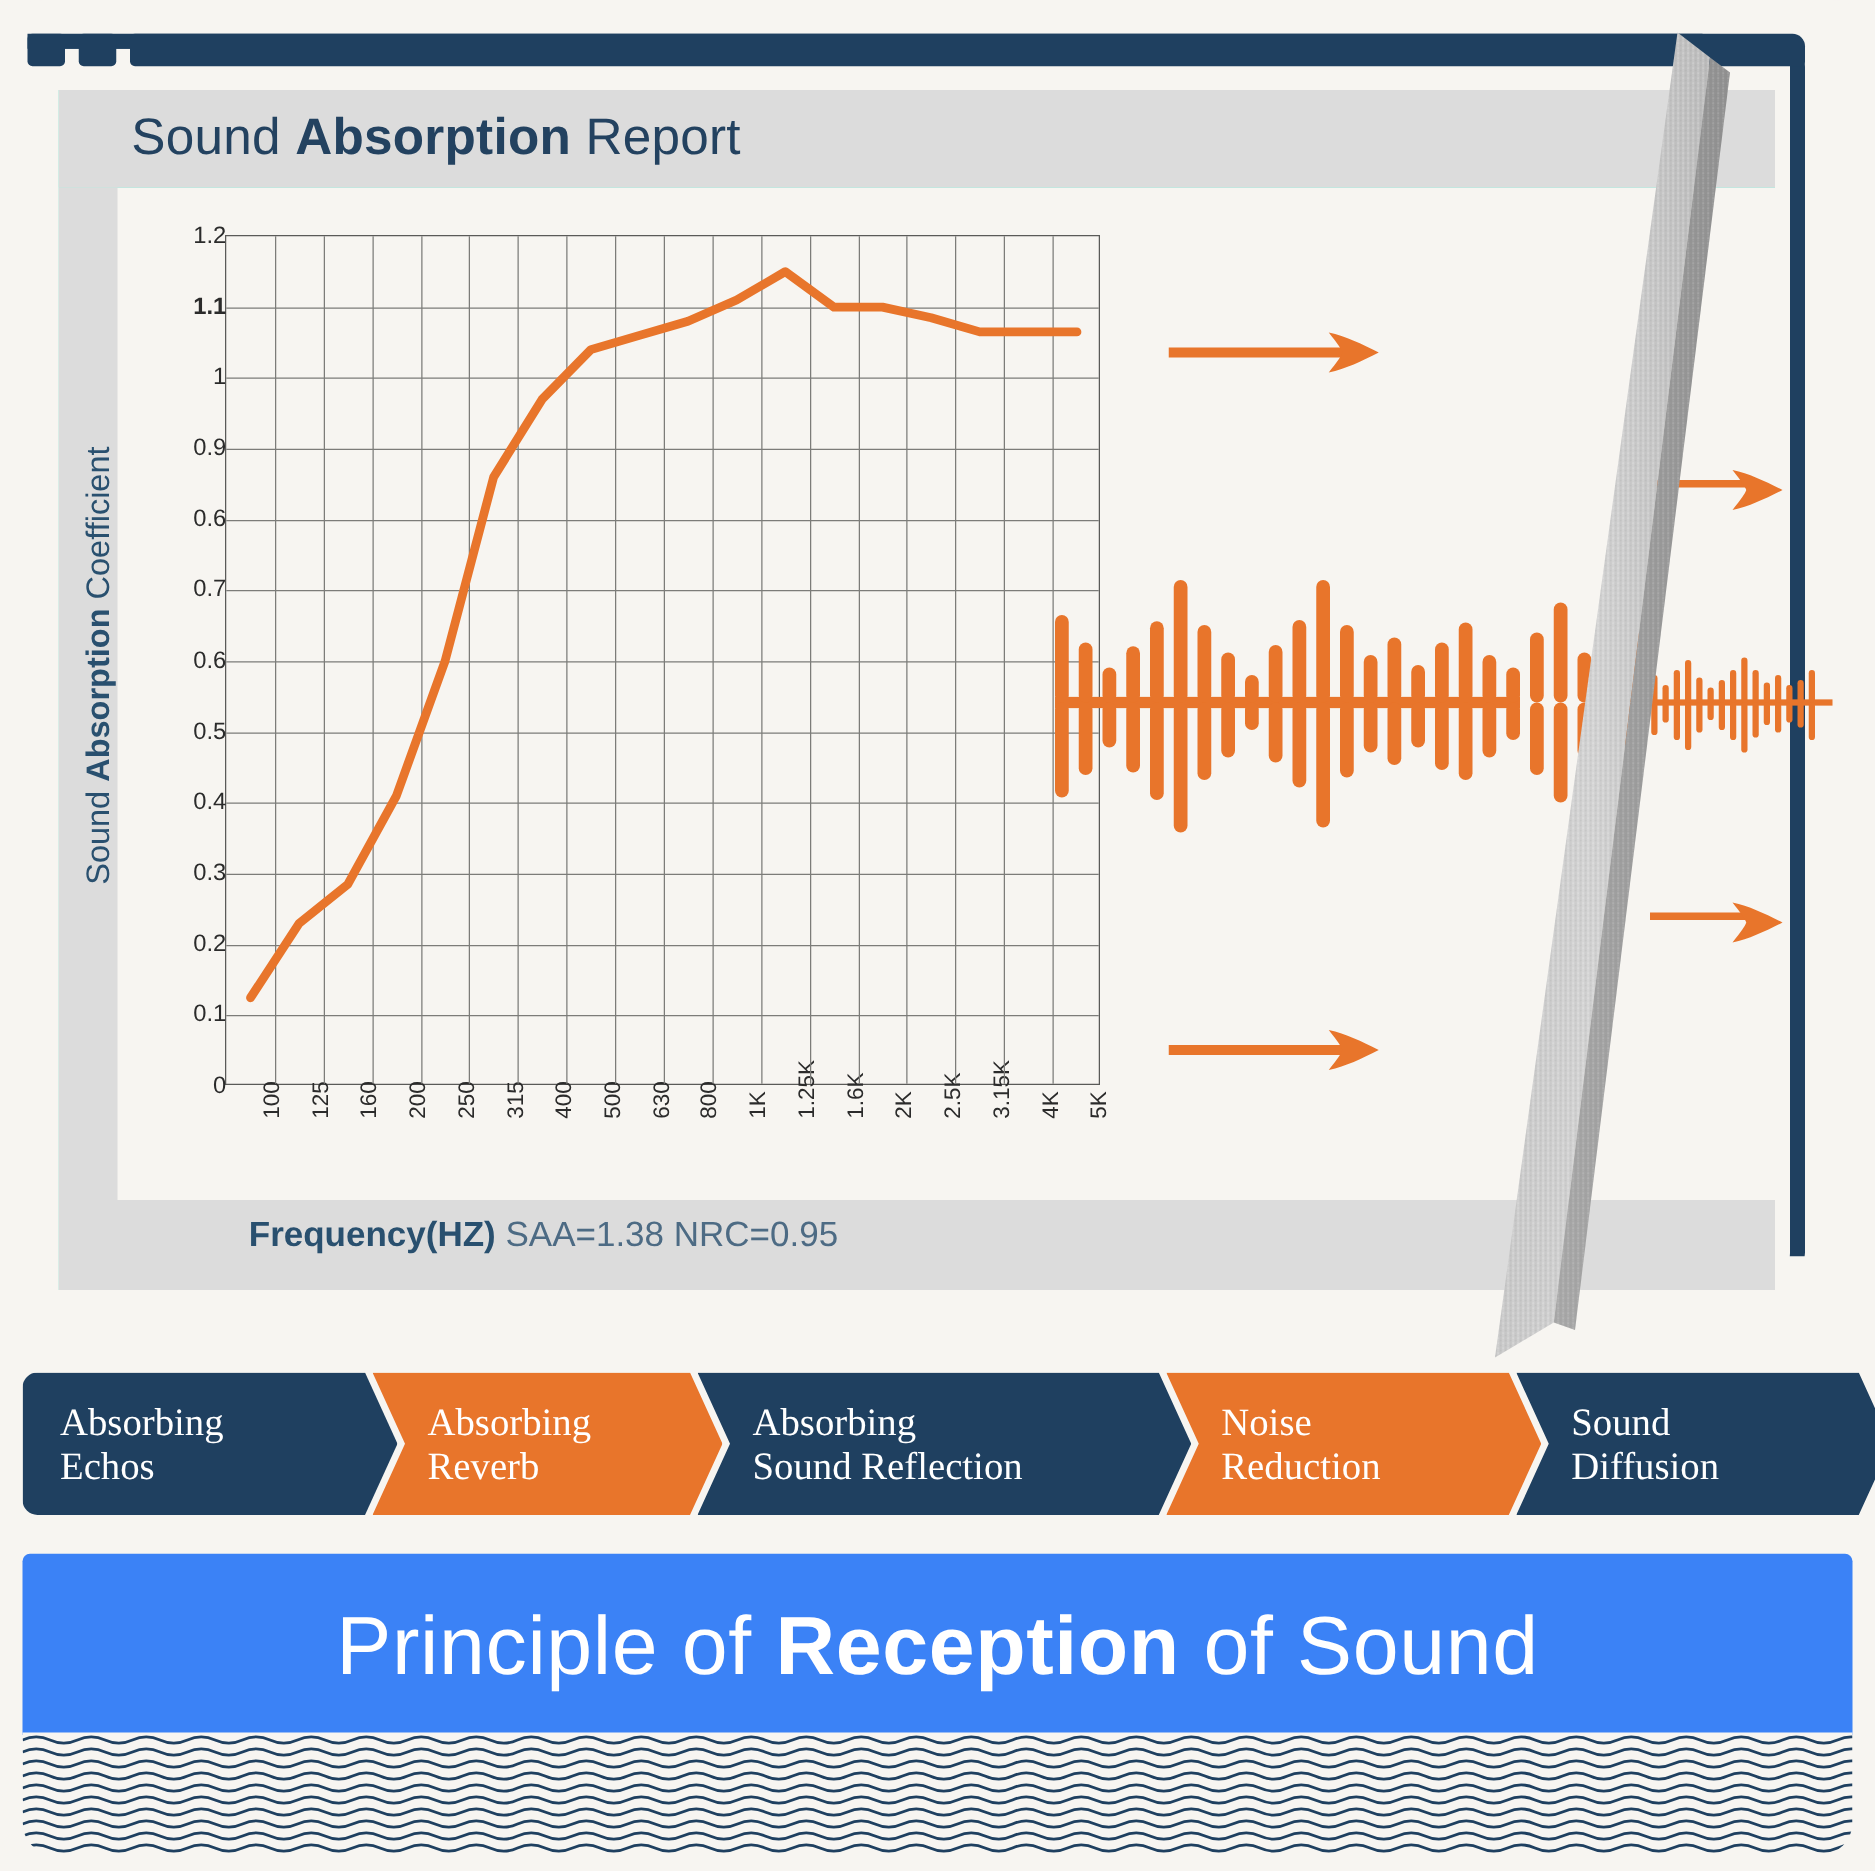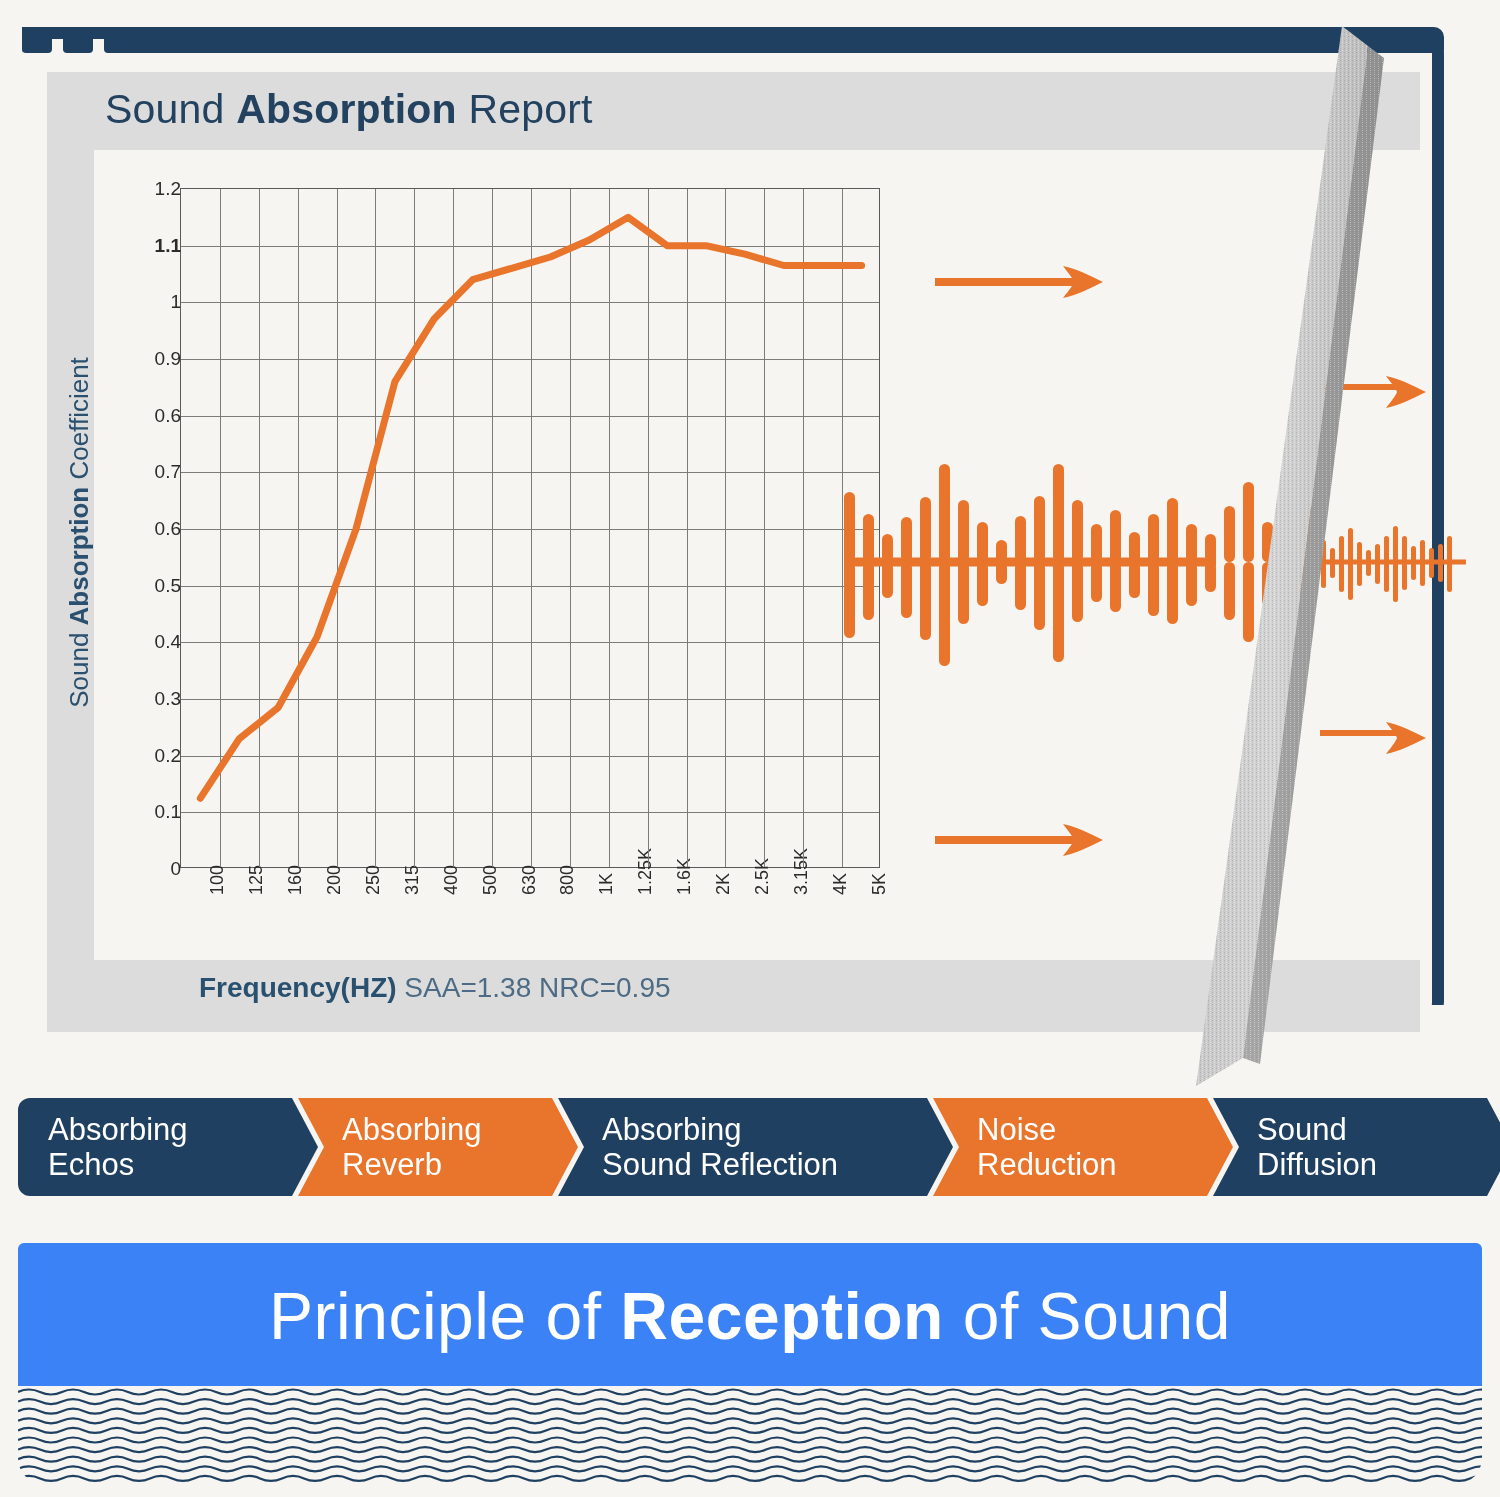--- a/index.html
+++ b/index.html
@@ -90,25 +90,26 @@
 
   
   #panel-svg{position:absolute;left:1110px;top:18px;width:300px;height:1080px;}
 
   
   #fx-svg{position:absolute;left:820px;top:210px;width:660px;height:700px;}
 
   
   .chev-row{position:absolute;left:18px;top:1098px;width:1464px;height:110px;}
   .chev{
-    position:absolute;top:0;height:98px;
+    position:absolute;top:0;height:114px;
     display:flex;align-items:center;
     color:#ffffff;
     font-size:31px;line-height:1.14;
     box-sizing:border-box;
+    font-family:Liberation Serif, serif;
   }
   .chev span{padding-left:30px;display:block;}
   .chev.navy{background:#1f4060;}
   .chev.orange{background:#e8752b;}
 
   
   .banner{
     position:absolute;left:18px;top:1243px;width:1464px;height:145px;
     background:#3b82f6;border-radius:6px 6px 0 0;
     display:flex;align-items:center;justify-content:center;

